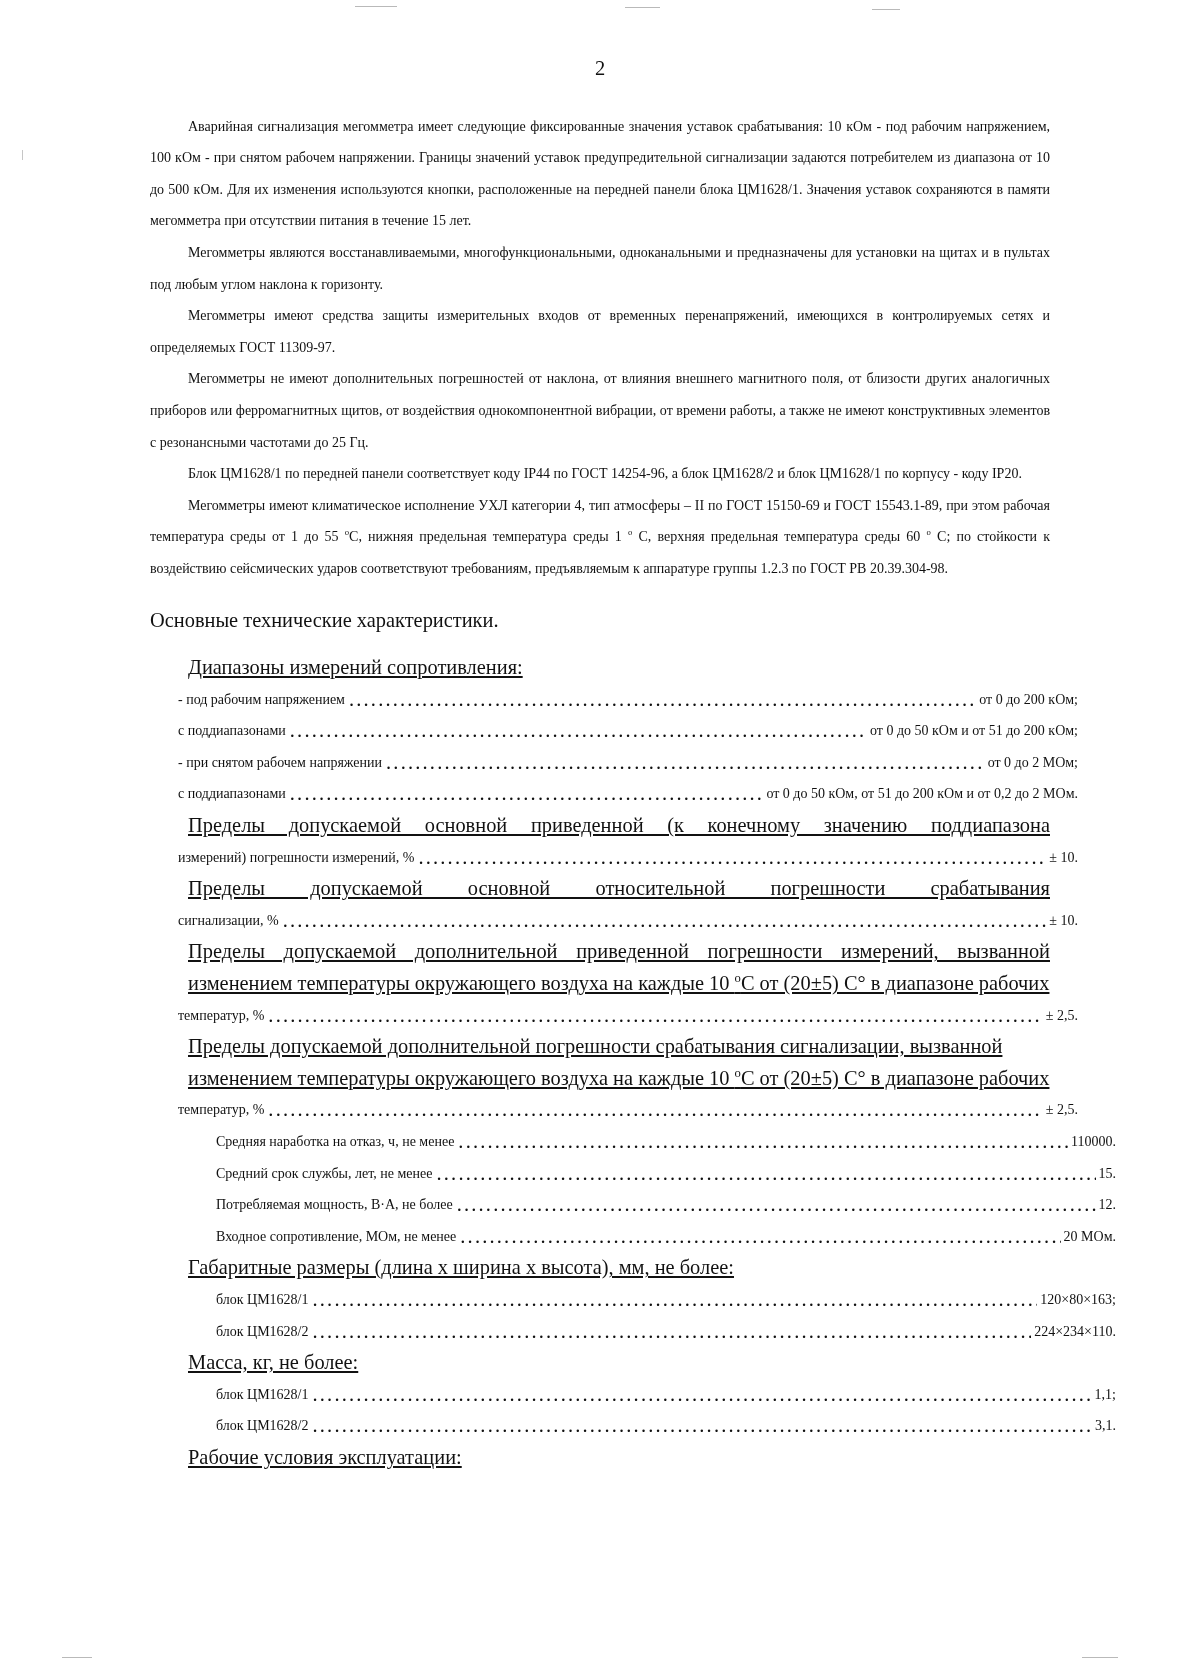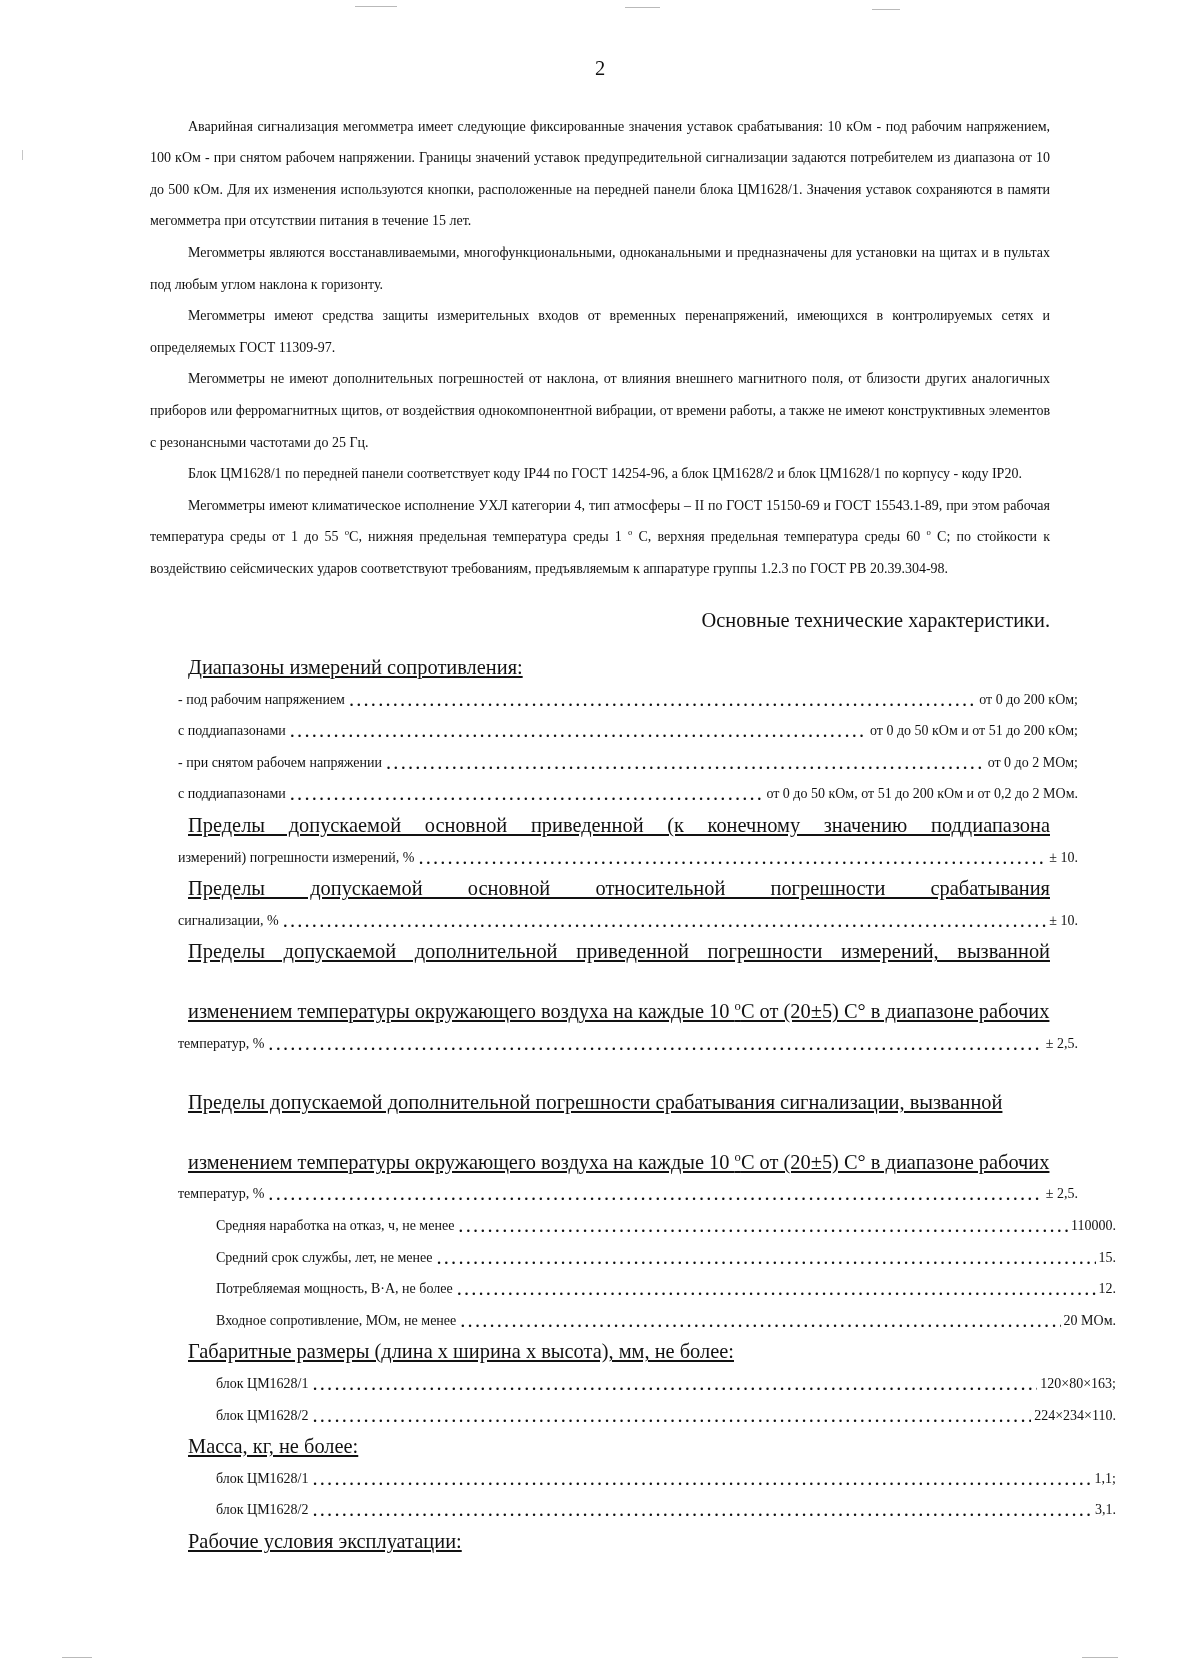--- a/index.html
+++ b/index.html
@@ -64,21 +64,21 @@
     line-height: 31.6px;
     text-align: justify;
     text-indent: 38px;
     hyphens: none;
   }
 
   .section-title {
     margin: 20px 0 16px 0;
     font-size: 20.4px;
     line-height: 31.6px;
-    text-align: right;
+    text-align: left;
   }
 
   
   .spec-list {
     margin: 0;
     padding: 0;
     list-style: none;
   }
   .spec-row {
     display: flex;
@@ -126,21 +126,20 @@
     line-height: 31.6px;
   }
   .spec-block .head {
     text-align: justify;
     text-align-last: justify;
     text-indent: 38px;
     text-decoration: underline;
   }
   .spec-block .head.tail-normal {
     text-align-last: auto;
-    margin-top: 28px;
   }
 
   sup.deg {
     font-size: 0.62em;
     vertical-align: super;
     line-height: 0;
   }
 </style>
 </head>
 <body>

